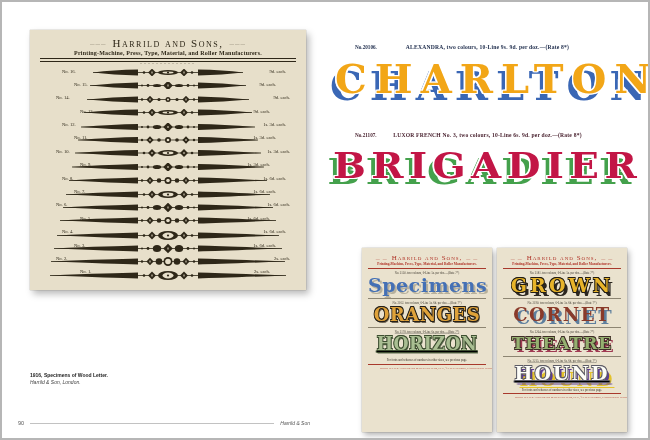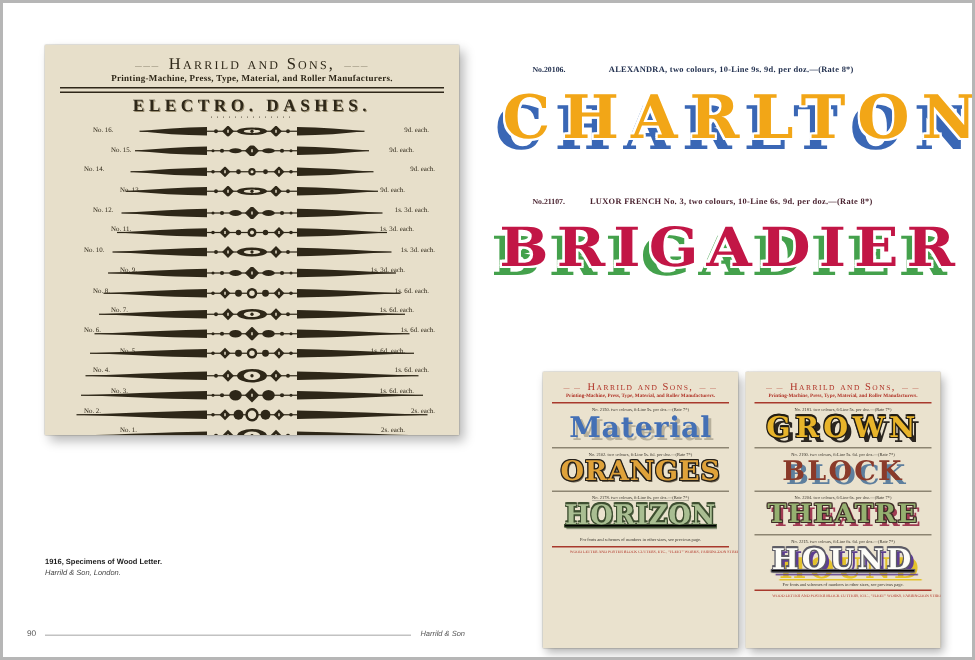--- a/index.html
+++ b/index.html
@@ -87,21 +87,20 @@
 
   <div class="sheet">
     <div class="sheet-inner">
       <div class="topline">
         <span class="mast-deco">———</span>
         <span class="masthead">Harrild and Sons,</span>
         <span class="mast-deco">———</span>
       </div>
       <div class="tagline">Printing-Machine, Press, Type, Material, and Roller Manufacturers.</div>
       <div class="double-rule"></div>
-      <div class="sheet-title">ELECTRO. DASHES.</div>
       <div class="title-dots">··············</div>
       <div class="dash-list">
           <div class="drow">
             <span class="dno" style="left: 22px;">No. 16.</span>
             <span class="dprice" style="right: 10px;">9d. each.</span>
             <svg width="152" height="7" viewBox="0 0 152 7" xmlns="http://www.w3.org/2000/svg">
               <rect x="1" y="3.1" width="150" height="0.8" fill="#2e2718"></rect>
               <path d="M1 3.5 Q 21 1.1 46 0.6000000000000001 L 46 6.4 Q 21 5.9 1 3.5 Z" fill="#2e2718"></path>
               <path d="M151 3.5 Q 131 1.1 106 0.6000000000000001 L 106 6.4 Q 131 5.9 151 3.5 Z" fill="#2e2718"></path>
               <ellipse cx="76" cy="3.5" rx="10" ry="2.5" fill="#2e2718"></ellipse>
@@ -425,21 +424,21 @@
       <div class="card-mast">
         <span class="cdeco">— —</span>
         <span class="cname">Harrild and Sons,</span>
         <span class="cdeco">— —</span>
       </div>
       <div class="card-tagline">Printing-Machine, Press, Type, Material, and Roller Manufacturers.</div>
       <div class="card-rule"></div>
       <div>
           <div class="entry">
             <div class="ecap">No. 2150.  two colours, 6-Line 5s. per doz.—(Rate 7*)</div>
-            <div class="eword" style="color: rgb(68, 112, 181); font-size: 19px; letter-spacing: 0.5px; text-shadow: rgb(183, 176, 156) 2px 2px 0px;">Material</div>
+            <div class="eword" style="color: rgb(68, 112, 181); font-size: 19px; letter-spacing: 0.5px; text-shadow: rgb(183, 176, 156) 2px 2px 0px;">Specimens</div>
           </div>
           <div class="entry">
             <div class="ecap">No. 2162.  two colours, 6-Line 5s. 6d. per doz.—(Rate 7*)</div>
             <div class="eword" style="color: rgb(223, 162, 58); font-size: 18px; letter-spacing: 0.5px; text-shadow: rgb(38, 33, 26) -0.7px 0px 0px, rgb(38, 33, 26) 0.7px 0px 0px, rgb(38, 33, 26) 0px -0.7px 0px, rgb(38, 33, 26) 0px 0.7px 0px, rgb(38, 33, 26) -0.7px -0.7px 0px, rgb(38, 33, 26) 0.7px 0.7px 0px, rgb(38, 33, 26) -0.7px 0.7px 0px, rgb(38, 33, 26) 0.7px -0.7px 0px, rgb(109, 99, 82) 1px 1.5px 0px;">ORANGES</div>
           </div>
           <div class="entry">
             <div class="ecap">No. 2178.  two colours, 6-Line 6s. per doz.—(Rate 7*)</div>
             <div class="eword" style="color: rgb(169, 190, 146); font-size: 18px; letter-spacing: 0.5px; transform: scaleX(0.96); text-shadow: rgb(62, 79, 49) -0.7px 0px 0px, rgb(62, 79, 49) 0.7px 0px 0px, rgb(62, 79, 49) 0px -0.7px 0px, rgb(62, 79, 49) 0px 0.7px 0px, rgb(62, 79, 49) -0.7px -0.7px 0px, rgb(62, 79, 49) 0.7px 0.7px 0px, rgb(62, 79, 49) -0.7px 0.7px 0px, rgb(62, 79, 49) 0.7px -0.7px 0px, rgb(94, 106, 80) 1px 1.5px 0px;">HORIZON</div>
           </div>
         </div>
@@ -458,21 +457,21 @@
       </div>
       <div class="card-tagline">Printing-Machine, Press, Type, Material, and Roller Manufacturers.</div>
       <div class="card-rule"></div>
       <div>
           <div class="entry">
             <div class="ecap">No. 2181.  two colours, 6-Line 5s. per doz.—(Rate 7*)</div>
             <div class="eword" style="color: rgb(232, 180, 42); font-size: 19px; letter-spacing: 3px; text-shadow: rgb(34, 29, 20) -0.7px 0px 0px, rgb(34, 29, 20) 0.7px 0px 0px, rgb(34, 29, 20) 0px -0.7px 0px, rgb(34, 29, 20) 0px 0.7px 0px, rgb(34, 29, 20) -0.7px -0.7px 0px, rgb(34, 29, 20) 0.7px 0.7px 0px, rgb(34, 29, 20) -0.7px 0.7px 0px, rgb(34, 29, 20) 0.7px -0.7px 0px, rgb(43, 38, 32) 3px 3.5px 0px;">GROWN</div>
           </div>
           <div class="entry">
             <div class="ecap">No. 2190.  two colours, 6-Line 5s. 6d. per doz.—(Rate 7*)</div>
-            <div class="eword" style="color: rgb(138, 58, 42); font-size: 18px; letter-spacing: 1.5px; text-shadow: rgb(94, 127, 158) 2.5px 2.5px 0px;">BLOCK</div>
+            <div class="eword" style="color: rgb(138, 58, 42); font-size: 18px; letter-spacing: 1.5px; text-shadow: rgb(94, 127, 158) 2.5px 2.5px 0px;">CORNET</div>
           </div>
           <div class="entry">
             <div class="ecap">No. 2204.  two colours, 6-Line 6s. per doz.—(Rate 7*)</div>
             <div class="eword" style="color: rgb(149, 176, 112); font-size: 17px; letter-spacing: 1px; text-shadow: rgb(64, 45, 40) -0.7px 0px 0px, rgb(64, 45, 40) 0.7px 0px 0px, rgb(64, 45, 40) 0px -0.7px 0px, rgb(64, 45, 40) 0px 0.7px 0px, rgb(64, 45, 40) -0.7px -0.7px 0px, rgb(64, 45, 40) 0.7px 0.7px 0px, rgb(64, 45, 40) -0.7px 0.7px 0px, rgb(64, 45, 40) 0.7px -0.7px 0px, rgb(160, 58, 82) 2.5px 2.5px 0px;">THEATRE</div>
           </div>
           <div class="entry">
             <div class="ecap">No. 2215.  two colours, 6-Line 6s. 6d. per doz.—(Rate 7*)</div>
             <div class="eword" style="color: rgb(253, 253, 248); font-size: 19px; letter-spacing: 2px; text-shadow: rgb(93, 92, 102) -0.7px 0px 0px, rgb(93, 92, 102) 0.7px 0px 0px, rgb(93, 92, 102) 0px -0.7px 0px, rgb(93, 92, 102) 0px 0.7px 0px, rgb(93, 92, 102) -0.7px -0.7px 0px, rgb(93, 92, 102) 0.7px 0.7px 0px, rgb(93, 92, 102) -0.7px 0.7px 0px, rgb(93, 92, 102) 0.7px -0.7px 0px, rgb(92, 62, 145) 2.5px 2.5px 0px, rgb(227, 194, 43) 5px 6px 0px;">HOUND</div>
           </div>
         </div>

